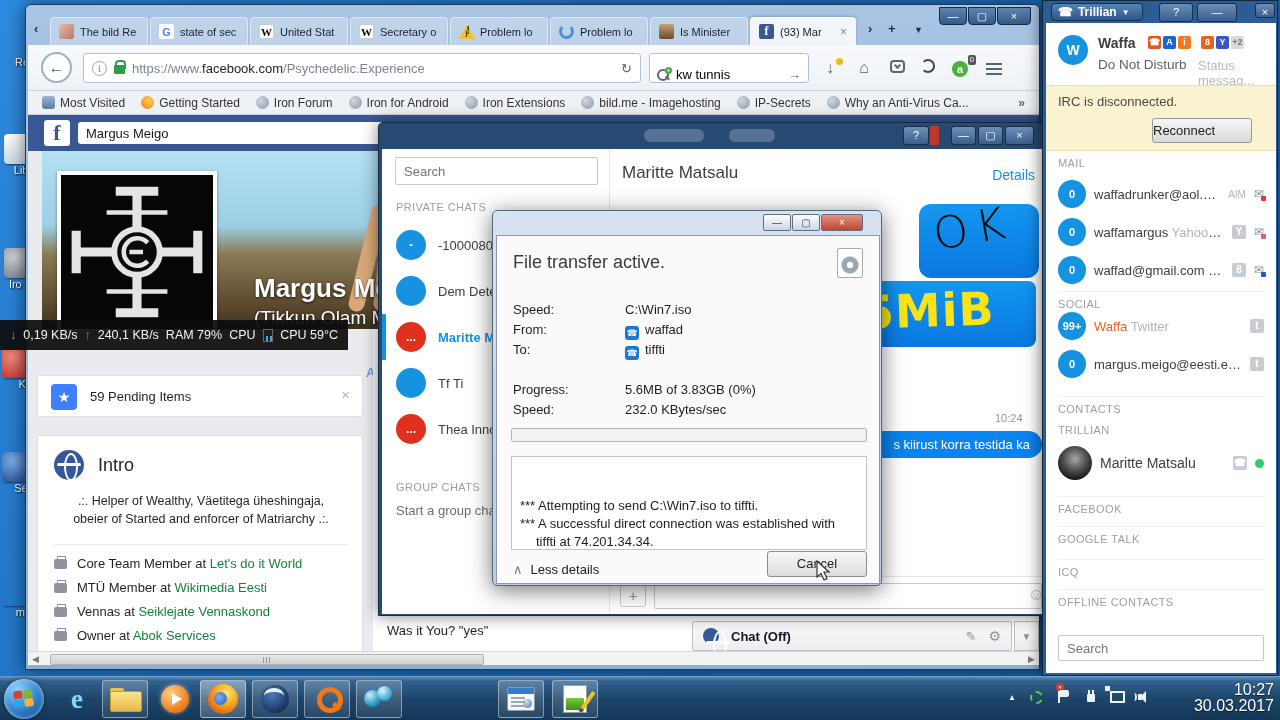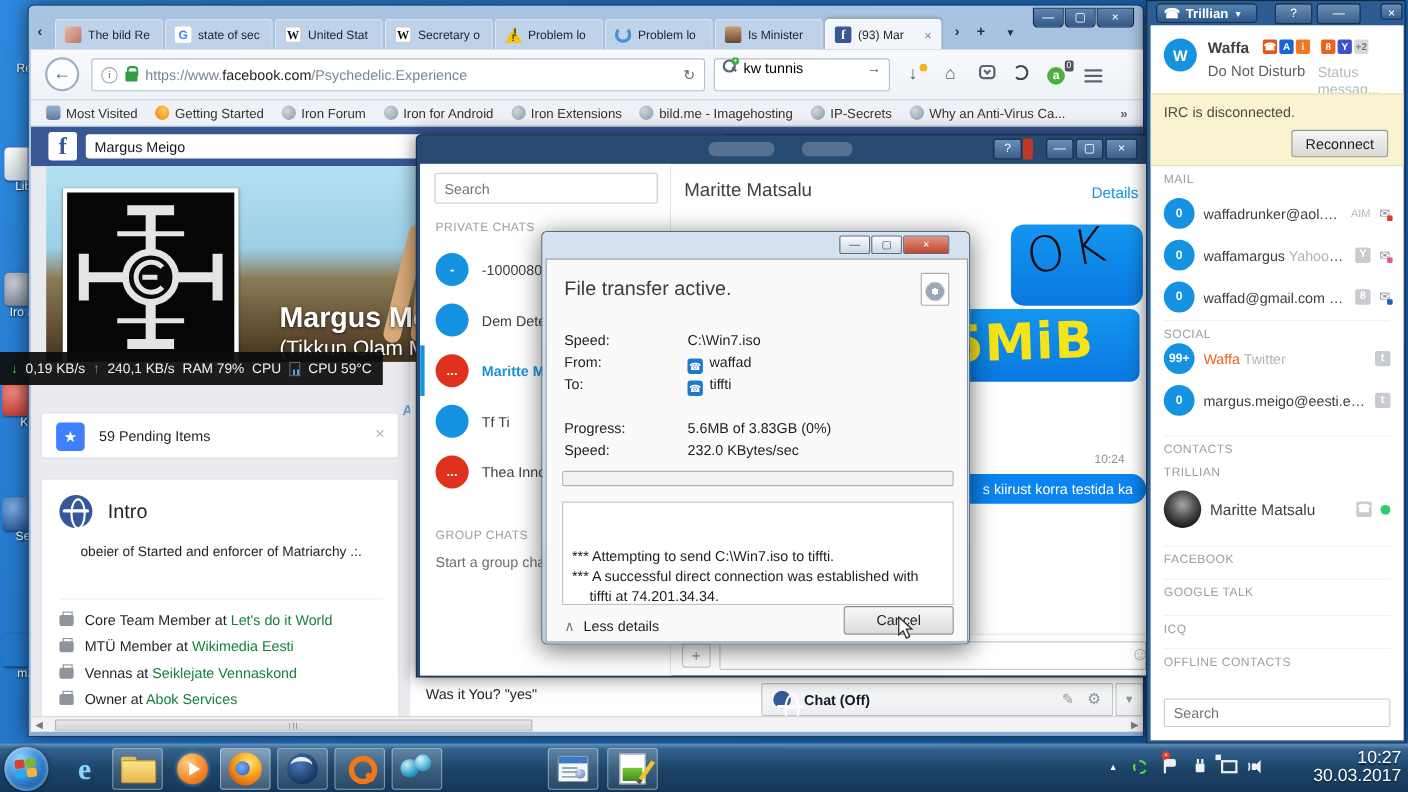--- a/index.html
+++ b/index.html
@@ -40,21 +40,21 @@
   #bookbar{position:absolute;left:2px;top:86px;width:1011px;height:24px;background:#eef2f7;border-bottom:1px solid #c8d2de;
     display:flex;align-items:center;gap:16px;padding:0 14px;font-size:12px;color:#333}
   .bm{display:flex;align-items:center;gap:5px;white-space:nowrap}
   .bm-globe{width:13px;height:13px;border-radius:50%;background:radial-gradient(circle at 35% 35%,#cfd8e0,#8a98a6);flex:none}
   .bm-ff{width:13px;height:13px;border-radius:50%;background:radial-gradient(circle at 60% 35%,#ffd24a,#f07818);flex:none}
   .bm-mv{width:13px;height:13px;border-radius:3px;background:linear-gradient(#9ab4d0,#5a7ca0);flex:none}
   .navicon{position:absolute;top:54px;width:22px;height:20px;color:#5a6570;font-size:16px;text-align:center;line-height:18px}
   #urlfield{position:absolute;left:57px;top:48px;width:558px;height:30px;background:#fff;border:1px solid #b4c1d0;border-radius:3px;
     display:flex;align-items:center;gap:7px;padding:0 8px;font-size:13px}
   #searchfield{position:absolute;left:623px;top:48px;width:160px;height:30px;background:#fff;border:1px solid #b4c1d0;border-radius:3px;
-    display:flex;align-items:flex-start;gap:6px;padding:0 7px;font-size:13px}
+    display:flex;align-items:flex-end;gap:6px;padding:0 7px;font-size:13px}
   #searchfield input,#fb-search input{border:none;outline:none;flex:1;font-size:13px;font-family:inherit;background:transparent;min-width:0}
   .iinfo{width:15px;height:15px;border:1px solid #97a5b4;border-radius:50%;color:#6a7684;font-size:10px;text-align:center;line-height:13px;font-family:"Liberation Serif",serif}
   .ilock{width:11px;height:9px;background:#2f9e44;border-radius:1px;position:relative;margin-top:3px}
   .ilock::before{content:"";position:absolute;left:1px;top:-5px;width:7px;height:7px;border:2px solid #2f9e44;border-bottom:none;border-radius:4px 4px 0 0}
   .mag{width:13px;height:13px;position:relative}
   .mag::before{content:"";position:absolute;width:8px;height:8px;border:2px solid #5a6570;border-radius:50%}
   .mag::after{content:"";position:absolute;left:8px;top:8px;width:5px;height:2px;background:#5a6570;transform:rotate(45deg)}
   .mag .plus{position:absolute;right:-2px;top:-2px;width:7px;height:7px;background:#3fae49;border-radius:50%;color:#fff;font-size:7px;line-height:7px;text-align:center}
   .burger{display:flex;flex-direction:column;gap:3px;justify-content:center}
   .burger i{display:block;width:16px;height:2px;background:#5a6570}
@@ -163,22 +163,22 @@
   #tlbody{position:absolute;left:3px;top:22px;width:230px;height:650px;background:#fff;overflow:hidden}
   .tl-badge{width:13px;height:13px;border-radius:2px;color:#fff;font-size:9px;font-weight:bold;text-align:center;line-height:13px;flex:none}
   .cnt{width:28px;height:28px;border-radius:50%;background:#1593e0;color:#fff;font-size:11px;font-weight:bold;display:flex;align-items:center;justify-content:center;flex:none}
   .tlrow{position:absolute;left:0;width:230px;height:38px;display:flex;align-items:center;gap:8px;padding:0 12px;font-size:13px;color:#3c4043;white-space:nowrap}
   .gray{color:#b0b4b8}
   .envelope{color:#8a9098;font-size:12px;position:relative}
   .envelope::before{content:"✉"}
   .envelope i{position:absolute;right:-2px;bottom:0;width:5px;height:5px;border-radius:1px}
   .svcbox{width:14px;height:14px;background:#c8ccd0;border-radius:2px;color:#fff;font-size:10px;font-weight:bold;text-align:center;line-height:14px;flex:none}
   #banner{position:absolute;left:0;top:62px;width:230px;height:66px;background:#faf3cf;border-top:1px solid #eadfb2;border-bottom:1px solid #eadfb2}
-  #reconnect{position:absolute;right:14px;bottom:7px;width:88px;height:25px;background:linear-gradient(#f6f6f6,#d8d8d8);border:1px solid #979797;border-radius:3px;
-    font-size:13px;color:#222;text-align:center;line-height:23px}
+  #reconnect{position:absolute;right:24px;bottom:7px;width:100px;height:25px;background:linear-gradient(#f6f6f6,#d8d8d8);border:1px solid #979797;border-radius:3px;
+    font-size:13px;color:#222;text-align:left;line-height:23px}
   .tl-sec{position:absolute;left:12px;font-size:11px;color:#9aa0a6;letter-spacing:.4px}
   .greendot{width:9px;height:9px;border-radius:50%;background:#2ecc71;flex:none}
 
   
   #taskbar{left:0;top:676px;width:1280px;height:44px;z-index:100;
     background:linear-gradient(#5e89b2 0%,#32618e 10%,#1d4569 50%,#143758 100%);border-top:1px solid #6f9cc4}
   .tbtn{position:absolute;top:3px;width:46px;height:38px;display:flex;align-items:center;justify-content:center}
   .tbtn.box{background:linear-gradient(rgba(255,255,255,.22),rgba(255,255,255,.08));border:1px solid rgba(255,255,255,.4);border-radius:3px}
   .tbtn.active{background:linear-gradient(rgba(255,255,255,.42),rgba(255,255,255,.18))}
   #orb{position:absolute;left:4px;top:2px;width:40px;height:40px;border-radius:50%;
@@ -393,20 +393,21 @@
         <span class="staricon"></span>
         <span style="position:absolute;left:52px;top:13px;font-size:13px;color:#1d2129">59 Pending Items</span>
         <span class="cardx"></span>
       </div>
       <div class="fbcard" style="left:9px;top:320px;width:326px;height:230px">
         <div style="position:absolute;left:16px;top:14px;display:flex;gap:14px;align-items:center">
           <span class="globeicon"></span>
           <span style="font-size:18px;color:#1d2129">Intro</span>
         </div>
         <div style="position:absolute;left:10px;top:56px;width:306px;text-align:center;font-size:12.5px;color:#1d2129;line-height:18px">
+          <div>.:. Helper of Wealthy, Väetitega üheshingaja,</div>
           <div>obeier of Started and enforcer of Matriarchy .:.</div>
         </div>
         <div style="position:absolute;left:16px;top:108px;width:294px;border-top:1px solid #e9ebee"></div>
         <div class="jobrow" style="top:120px">
             <span class="briefcase"></span>
             <span><span>Core Team Member at </span><span class="joblink">Let's do it World</span></span>
           </div>
         <div class="jobrow" style="top:144px">
             <span class="briefcase"></span>
             <span><span>MTÜ Member at </span><span class="joblink">Wikimedia Eesti</span></span>

